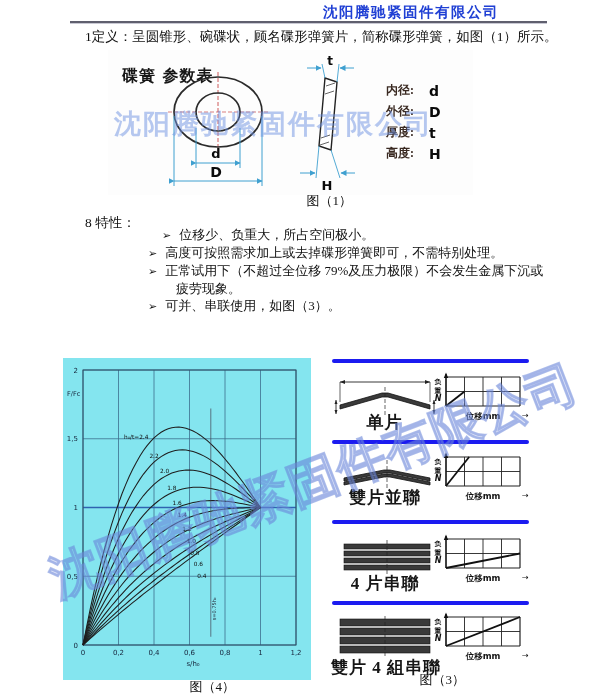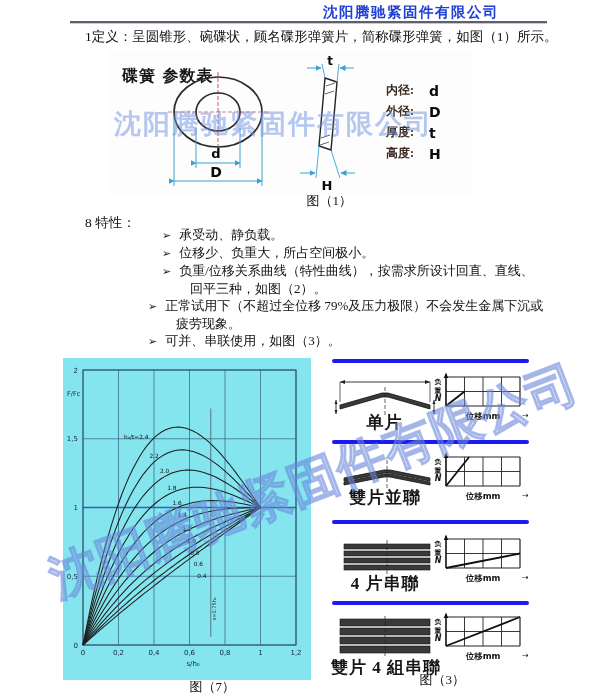--- a/index.html
+++ b/index.html
@@ -111,23 +111,22 @@
   <div class="param-row">
     <span class="param-label">高度:</span>
     <span class="param-symbol">H</span>
   </div>
 </div>
 <div class="abs wm wm-fig1">沈阳腾驰紧固件有限公司</div>
 <div class="abs fig-caption cap1">图（1）</div>
 
 <div class="abs feat-heading">8 特性：</div>
 <div class="abs features">
-  <div class="feat grp1"><span class="mark">➢</span><span>承受动、静负载。</span></div>
   <div class="feat grp1"><span class="mark">➢</span><span>位移少、负重大，所占空间极小。</span></div>
-  <div class="feat grp1"><span class="mark">➢</span><span>负重/位移关系曲线（特性曲线），按需求所设计回直、直线、回平三种，如图（2）。</span></div>
+  <div class="feat"><span class="mark">➢</span><span>高度可按照需求加上或去掉碟形弹簧即可，不需特别处理。</span></div>
   <div class="feat"><span class="mark">➢</span><span>正常试用下（不超过全位移 79%及压力极限）不会发生金属下沉或疲劳现象。</span></div>
   <div class="feat"><span class="mark">➢</span><span>可并、串联使用，如图（3）。</span></div>
 </div>
 
 <div class="abs chart2">
   <svg id="chart2-svg" width="248" height="322" viewBox="0 0 248 322">
       <line x1="20" y1="12" x2="20" y2="287" stroke="#3c6f8e" stroke-width="0.8"></line>
       <line x1="55.5" y1="12" x2="55.5" y2="287" stroke="#3c6f8e" stroke-width="0.8"></line>
       <line x1="91" y1="12" x2="91" y2="287" stroke="#3c6f8e" stroke-width="0.8"></line>
       <line x1="126.5" y1="12" x2="126.5" y2="287" stroke="#3c6f8e" stroke-width="0.8"></line>
@@ -173,21 +172,21 @@
       <path d="M20.0,287.0L23.6,282.5L27.1,278.2L30.6,273.9L34.2,269.8L37.8,265.7L41.3,261.8L44.9,257.9L48.4,254.1L52.0,250.4L55.5,246.8L59.0,243.3L62.6,239.9L66.1,236.5L69.7,233.2L73.3,230.0L76.8,226.9L80.3,223.9L83.9,220.9L87.5,218.0L91.0,215.1L94.6,212.3L98.1,209.6L101.7,206.9L105.2,204.3L108.8,201.7L112.3,199.2L115.9,196.8L119.4,194.4L123.0,192.0L126.5,189.7L130.1,187.4L133.6,185.2L137.2,183.0L140.7,180.9L144.3,178.7L147.8,176.6L151.4,174.6L154.9,172.5L158.5,170.5L162.0,168.6L165.6,166.6L169.1,164.6L172.7,162.7L176.2,160.8L179.8,158.9L183.3,157.0L186.9,155.1L190.4,153.2L194.0,151.4L197.5,149.5" fill="none" stroke="#1e1e1e" stroke-width="1.05"></path>
       <text x="131.825" y="196.9375" font-size="5.8" fill="#101010" text-anchor="middle">0.8</text>
       <path d="M20.0,287.0L23.6,283.3L27.1,279.6L30.6,276.0L34.2,272.5L37.8,269.0L41.3,265.6L44.9,262.2L48.4,258.9L52.0,255.6L55.5,252.4L59.0,249.2L62.6,246.1L66.1,243.0L69.7,239.9L73.3,236.9L76.8,234.0L80.3,231.0L83.9,228.1L87.5,225.3L91.0,222.5L94.6,219.7L98.1,217.0L101.7,214.3L105.2,211.6L108.8,209.0L112.3,206.4L115.9,203.8L119.4,201.2L123.0,198.7L126.5,196.2L130.1,193.7L133.6,191.2L137.2,188.8L140.7,186.4L144.3,184.0L147.8,181.6L151.4,179.3L154.9,176.9L158.5,174.6L162.0,172.2L165.6,169.9L169.1,167.6L172.7,165.4L176.2,163.1L179.8,160.8L183.3,158.5L186.9,156.3L190.4,154.0L194.0,151.8L197.5,149.5" fill="none" stroke="#1e1e1e" stroke-width="1.05"></path>
       <text x="135.375" y="207.9375" font-size="5.8" fill="#101010" text-anchor="middle">0.6</text>
       <path d="M20.0,287.0L23.6,283.8L27.1,280.7L30.6,277.5L34.2,274.4L37.8,271.4L41.3,268.3L44.9,265.3L48.4,262.3L52.0,259.3L55.5,256.3L59.0,253.4L62.6,250.5L66.1,247.6L69.7,244.7L73.3,241.8L76.8,239.0L80.3,236.2L83.9,233.3L87.5,230.6L91.0,227.8L94.6,225.0L98.1,222.3L101.7,219.5L105.2,216.8L108.8,214.1L112.3,211.4L115.9,208.8L119.4,206.1L123.0,203.4L126.5,200.8L130.1,198.2L133.6,195.6L137.2,192.9L140.7,190.3L144.3,187.7L147.8,185.2L151.4,182.6L154.9,180.0L158.5,177.4L162.0,174.9L165.6,172.3L169.1,169.8L172.7,167.2L176.2,164.7L179.8,162.2L183.3,159.6L186.9,157.1L190.4,154.6L194.0,152.0L197.5,149.5" fill="none" stroke="#1e1e1e" stroke-width="1.05"></path>
       <text x="138.925" y="219.625" font-size="5.8" fill="#101010" text-anchor="middle">0.4</text>
       <line x1="147.8" y1="50.50000000000001" x2="147.8" y2="278.75" stroke="#445" stroke-width="0.7"></line>
       <text transform="translate(152.8,262.25) rotate(-90)" font-size="5" fill="#223">s=0.75h₀</text>
     </svg>
 </div>
-<div class="abs fig-caption cap2">图（7）</div>
+<div class="abs fig-caption cap2">图（4）</div>
 
 <div class="abs divider" style="top:359px;"></div>
 <div class="abs divider" style="top:440px;"></div>
 <div class="abs divider" style="top:520px;"></div>
 <div class="abs divider" style="top:601px;"></div>
 
 <svg class="abs" style="left:332px;top:374px;" width="105" height="44" viewBox="0 0 105 44">
   <line x1="8" y1="8" x2="98" y2="8" stroke="#222" stroke-width="0.9"></line>
   <polygon points="8,8 13,6 13,10" fill="#222"></polygon>
     <polygon points="98,8 93,6 93,10" fill="#222"></polygon>

